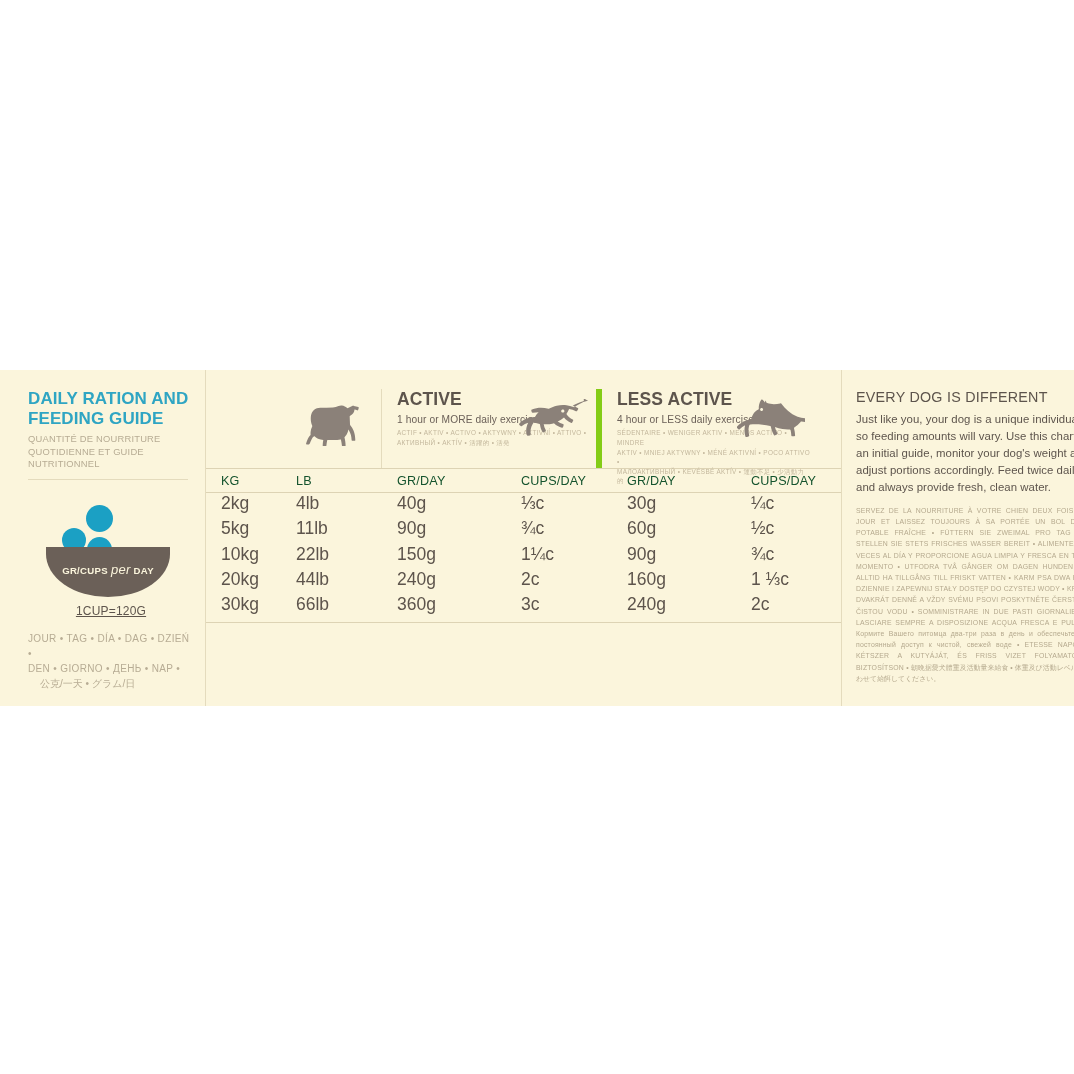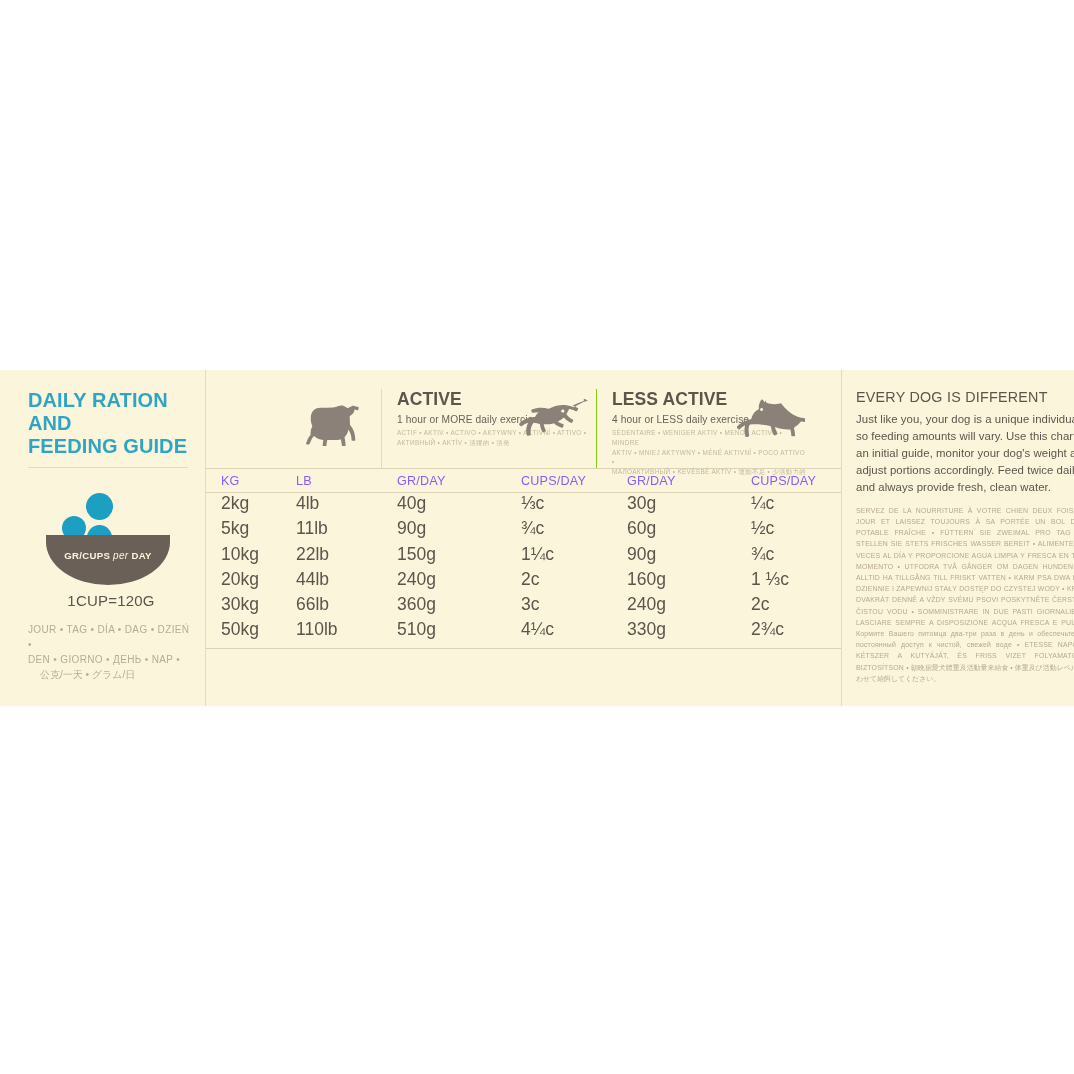--- a/index.html
+++ b/index.html
@@ -25,21 +25,21 @@
   
   .brand{
     width:205px;
     flex:0 0 205px;
     padding:19px 14px 0 28px;
     box-sizing:border-box;
     position:relative;
   }
   .brand-title{
     color:#2fa5c3;
-    font-size:20px;
+    font-size:17px;
     font-weight:700;
     line-height:1.16;
     letter-spacing:.1px;
   }
   .brand-sub{
     color:#b7ac94;
     font-size:9.4px;
     line-height:1.33;
     margin-top:5px;
     letter-spacing:.2px;
@@ -60,33 +60,34 @@
     width:124px;height:50px;
     background:#6b6058;
     border-bottom-left-radius:72px 50px;
     border-bottom-right-radius:72px 50px;
   }
   .bowl-label{
     position:absolute;left:10px;top:71px;width:124px;
     text-align:center;color:#fbf5dc;
     font-size:9.6px;font-weight:700;letter-spacing:.3px;
   }
-  .bowl-label i{font-style:italic;font-weight:400;font-size:10px;}
+  .bowl-label i{font-style:italic;font-weight:400;font-size:13px;}
   .kib{position:absolute;border-radius:50%;background:#1ba0c4;}
   .kib.k1{left:50px;top:14px;width:27px;height:27px;}
   .kib.k2{left:26px;top:37px;width:24px;height:24px;}
   .kib.k3{left:51px;top:46px;width:25px;height:25px;}
 
   .cup-eq{
     text-align:center;
     color:#5d544c;
-    font-size:15px;
+    font-size:12px;
     letter-spacing:.2px;
     margin:5px 0 0 8px;
     width:150px;
+    text-decoration:underline;
   }
   .brand-langs{
     color:#b7ac94;
     font-size:10px;
     line-height:1.5;
     letter-spacing:.35px;
     margin-top:13px;
   }
   .brand-langs .cjk{letter-spacing:0;margin-left:12px;}
 
@@ -98,21 +99,21 @@
     box-sizing:border-box;
     display:flex;
     flex-direction:column;
     border-left:1px solid #e4dbbd;
   }
   .groups{display:flex;flex:0 0 auto;}
 
   .grp{position:relative;box-sizing:border-box;}
   .grp.weight{flex:0 0 175px;padding-left:15px;}
   .grp.active{flex:0 0 215px;padding-left:15px;border-left:1px solid #e4dbbd;}
-  .grp.less{flex:0 0 215px;padding-left:15px;border-left:1px solid #84cc16;}
+  .grp.less{flex:0 0 215px;padding-left:15px;border-left:6px solid #84cc16;}
 
   .grp-head{height:79px;position:relative;}
   .grp-title{
     color:#5d544c;
     font-size:17.5px;
     font-weight:700;
     line-height:1.16;
     letter-spacing:.1px;
   }
   .grp-desc{
@@ -137,21 +138,21 @@
 
   
   .subhead{
     display:flex;
     border-top:1px solid #ddd3b4;
     border-bottom:1px solid #ddd3b4;
     height:23px;
     align-items:center;
   }
   .subhead .cell{
-    color:#8b5cf6;
+    color:#14532d;
     font-size:12.6px;
     letter-spacing:.2px;
   }
   .rows .cell{
     color:#5d544c;
     font-size:17.5px;
     letter-spacing:0;
   }
   .rows .row{display:flex;height:25.3px;align-items:flex-start;}
 
@@ -204,20 +205,24 @@
 <body>
 
 <div class="stage">
 
   <div class="panel">
 
     <div class="brand">
       <div class="brand-title">
         <div>DAILY RATION AND</div>
         <div>FEEDING GUIDE</div>
+      </div>
+      <div class="brand-sub">
+        <div>QUANTITÉ DE NOURRITURE</div>
+        <div>QUOTIDIENNE ET GUIDE NUTRITIONNEL</div>
       </div>
       <div class="brand-rule"></div>
 
       <div class="bowl-wrap">
         <div class="kib k1"></div>
         <div class="kib k2"></div>
         <div class="kib k3"></div>
         <div class="bowl-body"></div>
         <div class="bowl-label"><span>GR/CUPS</span> <i>per</i> <span>DAY</span></div>
       </div>
@@ -316,28 +321,20 @@
             <div class="cell c-cups" style="padding-left:14px">1 ⅓c</div>
           </div>
           <div class="row">
             <div class="cell c-kg" style="padding-left:15px">30kg</div>
             <div class="cell c-lb">66lb</div>
             <div class="cell c-gr" style="padding-left:16px">360g</div>
             <div class="cell c-cups" style="padding-left:14px">3c</div>
             <div class="cell c-gr" style="padding-left:16px">240g</div>
             <div class="cell c-cups" style="padding-left:14px">2c</div>
           </div>
-          <div class="row">
-            <div class="cell c-kg" style="padding-left:15px">50kg</div>
-            <div class="cell c-lb">110lb</div>
-            <div class="cell c-gr" style="padding-left:16px">510g</div>
-            <div class="cell c-cups" style="padding-left:14px">4¼c</div>
-            <div class="cell c-gr" style="padding-left:16px">330g</div>
-            <div class="cell c-cups" style="padding-left:14px">2¾c</div>
-          </div>
         </div>
 
       <div class="footnote">
       </div>
     </div>
 
     <div class="side">
       <div class="side-title">EVERY DOG IS DIFFERENT</div>
       <div class="side-body">Just like you, your dog is a unique individual so feeding amounts will vary. Use this chart as an initial guide, monitor your dog's weight and adjust portions accordingly. Feed twice daily and always provide fresh, clean water.</div>
       <div class="side-fine"><span>SERVEZ DE LA NOURRITURE À VOTRE CHIEN DEUX FOIS PAR JOUR ET LAISSEZ TOUJOURS À SA PORTÉE UN BOL D'EAU POTABLE FRAÎCHE • FÜTTERN SIE ZWEIMAL PRO TAG UND STELLEN SIE STETS FRISCHES WASSER BEREIT • ALIMENTE DOS VECES AL DÍA Y PROPORCIONE AGUA LIMPIA Y FRESCA EN TODO MOMENTO • UTFODRA TVÅ GÅNGER OM DAGEN HUNDEN SKA ALLTID HA TILLGÅNG TILL FRISKT VATTEN • KARM PSA DWA RAZY DZIENNIE I ZAPEWNIJ STAŁY DOSTĘP DO CZYSTEJ WODY • KRMTE DVAKRÁT DENNĚ A VŽDY SVÉMU PSOVI POSKYTNĚTE ČERSTVOU ČISTOU VODU • SOMMINISTRARE IN DUE PASTI GIORNALIERI E LASCIARE SEMPRE A DISPOSIZIONE ACQUA FRESCA E PULITA • Кормите Вашего питомца два-три раза в день и обеспечьте ему постоянный доступ к чистой, свежей воде • ETESSE NAPONTA KÉTSZER A KUTYÁJÁT, ÉS FRISS VIZET FOLYAMATOSAN BIZTOSÍTSON •</span> <span class="cjk">朝晩据愛犬體重及活動量来給食 • 体重及び活動レベルに合わせて給餌してください。</span></div>

